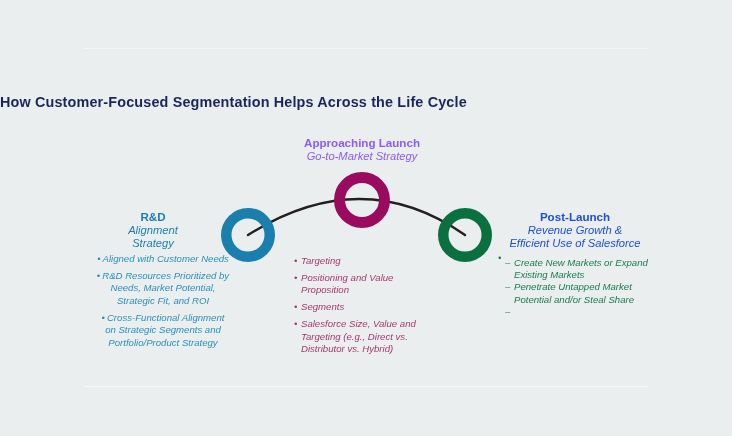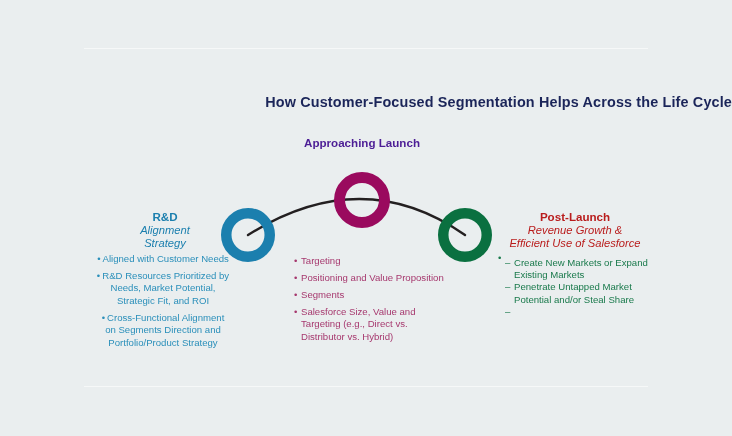--- a/index.html
+++ b/index.html
@@ -27,21 +27,21 @@
     background: #f6f8f8;
   }
   #rule-top  { top: 48px; }
   #rule-bottom { top: 386px; }
 
   #slide-title {
     position: absolute;
     left: 0;
     top: 94px;
     width: 732px;
-    text-align: right;
+    text-align: left;
     font-size: 14.4px;
     font-weight: bold;
     color: #1b2559;
     letter-spacing: 0.15px;
   }
 
   
   #diagram-svg {
     position: absolute;
     left: 0;
@@ -60,29 +60,30 @@
     display: block;
     font-weight: bold;
     font-size: 11.6px;
   }
   .stage-head .sub {
     display: block;
     font-style: italic;
     font-size: 11.2px;
   }
 
-  #head-rd     { left: 100px;  top: 210px; width: 130px; color: #1b7fae; }
+  #head-rd     { left: 88px;  top: 210px; width: 130px; color: #1b7fae; }
   #head-launch { left: 287px; top: 136px; width: 150px; color: #9a0a5e; }
   #head-post   { left: 500px; top: 210px; width: 150px; color: #0a7040; }
 
   
   .col {
     position: absolute;
     font-size: 9.6px;
     line-height: 1.30;
+    font-style: italic;
   }
   .bullet {
     position: relative;
     padding-left: 7px;
     margin-bottom: 4.5px;
   }
   .bullet > .dot {
     position: absolute;
     left: 0;
     top: 0;
@@ -122,34 +123,35 @@
     <circle id="ring-launch" cx="362" cy="200" r="22.5" fill="none" stroke="#9a0a5e" stroke-width="11"></circle>
     <circle id="ring-post" cx="465" cy="235" r="21.75" fill="none" stroke="#0a7040" stroke-width="10.5"></circle>
   </svg>
 
   <div class="stage-head" id="head-rd" style="color: rgb(27, 127, 174);">
     <span class="name">R&amp;D</span>
     <span class="sub">Alignment</span>
     <span class="sub">Strategy</span>
   </div>
 
-  <div class="stage-head" id="head-launch" style="color: #4c1d95;">
+  <div class="stage-head" id="head-launch" style="color: #8b5cf6;">
     <span class="name">Approaching Launch</span>
+    <span class="sub">Go-to-Market Strategy</span>
   </div>
 
-  <div class="stage-head" id="head-post" style="color: #b91c1c;">
+  <div class="stage-head" id="head-post" style="color: #1d4ed8;">
     <span class="name">Post-Launch</span>
     <span class="sub">Revenue Growth &amp;</span>
     <span class="sub">Efficient Use of Salesforce</span>
   </div>
 
   <div class="col" id="col-rd" style="color: rgb(42, 143, 186);">
       <div class="bullet"><span class="dot">•</span><span>Aligned with Customer Needs</span></div>
       <div class="bullet"><span class="dot">•</span><span>R&amp;D Resources Prioritized by</span><br><span>Needs, Market Potential,</span><br><span>Strategic Fit, and ROI</span></div>
-      <div class="bullet"><span class="dot">•</span><span>Cross-Functional Alignment</span><br><span>on Segments Direction and</span><br><span>Portfolio/Product Strategy</span></div>
+      <div class="bullet"><span class="dot">•</span><span>Cross-Functional Alignment</span><br><span>on Strategic Segments and</span><br><span>Portfolio/Product Strategy</span></div>
     </div>
   <div class="col" id="col-launch" style="color: rgb(166, 56, 110);">
       <div class="bullet"><span class="dot">•</span><span>Targeting</span></div>
       <div class="bullet"><span class="dot">•</span><span>Positioning and Value Proposition</span></div>
       <div class="bullet"><span class="dot">•</span><span>Segments</span></div>
       <div class="bullet"><span class="dot">•</span><span>Salesforce Size, Value and</span><br><span>Targeting (e.g., Direct vs.</span><br><span>Distributor vs. Hybrid)</span></div>
     </div>
   <div class="col" id="col-post" style="color: rgb(26, 122, 76);">
       <div class="bullet"><span class="dot">•</span></div>
       <div class="sub-dash"><span class="dash">–</span><span>Create New Markets or Expand</span><br><span>Existing Markets</span></div>

